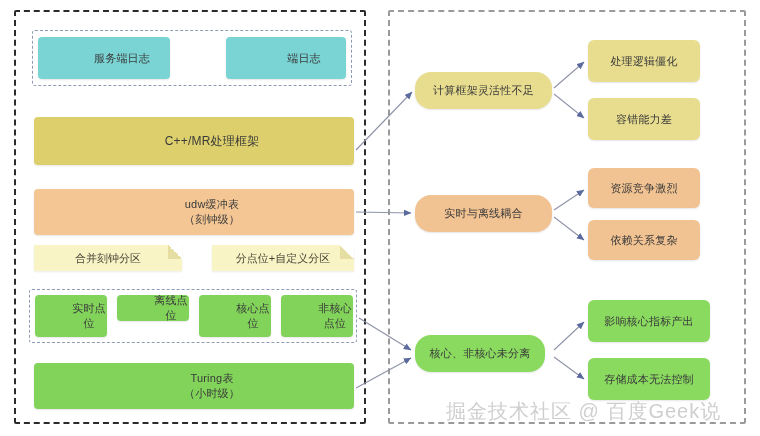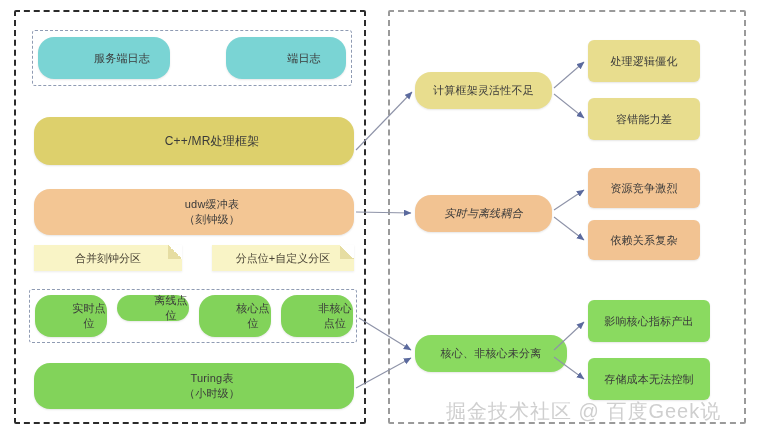--- a/index.html
+++ b/index.html
@@ -35,21 +35,21 @@
     display:flex;
     align-items:center;
     justify-content:center;
     text-align:center;
     color:#3a3a3a;
     font-size:11px;
     line-height:1.35;
     letter-spacing:.2px;
     box-shadow:0 1px 2px rgba(0,0,0,.10);
   }
-  .r4{border-radius:16px;padding-left:36px;}
+  .r4{border-radius:4px;padding-left:36px;}
   .r6{border-radius:6px;}
   .pill{border-radius:16px;}
 
   .teal{background:#7ad4d4;}
   .yellow{background:#ddd06c;}
   .orange{background:#f3c694;}
   .green{background:#82d35a;}
   .softyellow{background:#e8dd8e;justify-content:center;}
   .softorange{background:#f2c392;}
   .softgreen{background:#8ada60;}
@@ -143,31 +143,31 @@
   <div class="box pill softyellow" style="left:415px;top:72px;width:137px;height:37px;">
     <span>计算框架灵活性不足</span>
   </div>
   <div class="box r6 softyellow" style="left:588px;top:40px;width:112px;height:42px;">
     <span>处理逻辑僵化</span>
   </div>
   <div class="box r6 softyellow" style="left:588px;top:98px;width:112px;height:42px;">
     <span>容错能力差</span>
   </div>
 
-  <div class="box pill softorange" style="left:415px;top:195px;width:137px;height:37px;font-style:italic;">
+  <div class="box pill softorange" style="left:415px;top:195px;width:137px;height:37px;">
     <span>实时与离线耦合</span>
   </div>
   <div class="box r6 softorange" style="left:588px;top:168px;width:112px;height:40px;">
     <span>资源竞争激烈</span>
   </div>
   <div class="box r6 softorange" style="left:588px;top:220px;width:112px;height:40px;">
     <span>依赖关系复杂</span>
   </div>
 
-  <div class="box pill softgreen" style="left:415px;top:335px;width:152px;height:37px;">
+  <div class="box pill softgreen" style="left:415px;top:335px;width:130px;height:37px;">
     <span>核心、非核心未分离</span>
   </div>
   <div class="box r6 softgreen" style="left:588px;top:300px;width:122px;height:42px;">
     <span>影响核心指标产出</span>
   </div>
   <div class="box r6 softgreen" style="left:588px;top:358px;width:122px;height:42px;">
     <span>存储成本无法控制</span>
   </div>
 
   <svg class="links">

